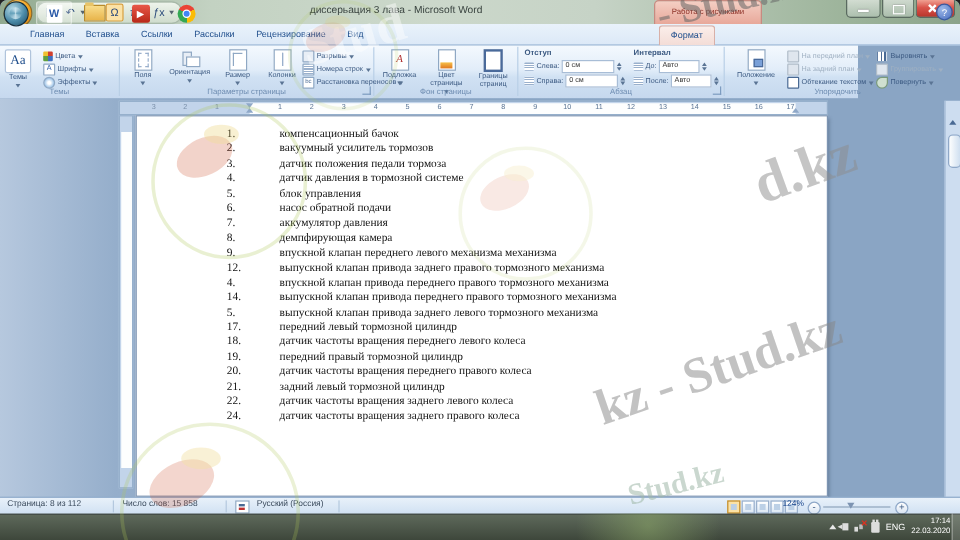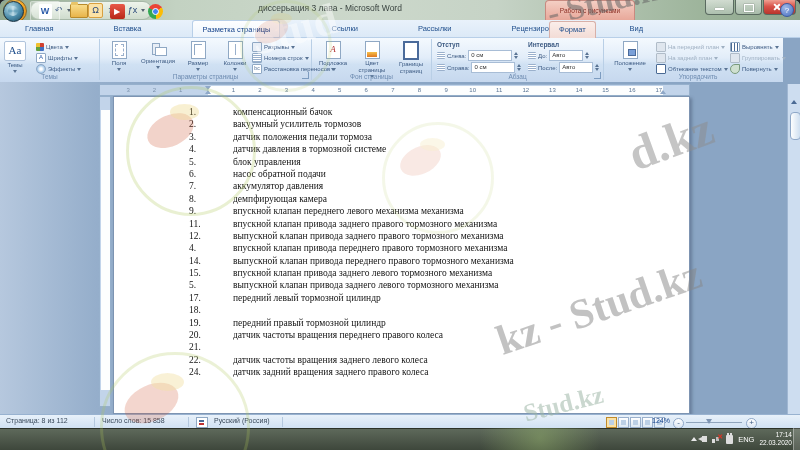--- a/index.html
+++ b/index.html
@@ -35,31 +35,31 @@
   .wbtn{height:14px;border:1px solid #5a6a60;border-top:none;border-radius:0 0 4px 4px;
     background:linear-gradient(rgba(255,255,255,.55),rgba(190,205,195,.5));position:relative;margin-left:1px;}
   .wbtn.min{width:27px}.wbtn.max{width:25px}
   .wbtn.close{width:31px;background:linear-gradient(#f0a092,#d9534a 45%,#b8352c);}
   .wbtn .bar{position:absolute;left:9px;top:8px;width:9px;height:2px;background:#fff;box-shadow:0 0 1px #555;}
   .wbtn .box{position:absolute;left:8px;top:4px;width:8px;height:6px;border:1.5px solid #fff;box-shadow:0 0 1px #555;}
   .wbtn .x1,.wbtn .x2{position:absolute;left:12px;top:3px;width:1.8px;height:8px;background:#fff;}
   .wbtn .x1{transform:rotate(45deg)}.wbtn .x2{transform:rotate(-45deg)}
   
   .tabrow{position:absolute;left:0;top:20px;width:800px;height:18px;
-    background:linear-gradient(#e9f2fb,#dcE9f7);border-bottom:1px solid #b8cfe8;display:flex;padding-left:16px;box-sizing:border-box;gap:42px;}
+    background:linear-gradient(#e9f2fb,#dcE9f7);border-bottom:1px solid #b8cfe8;display:flex;padding-left:16px;box-sizing:border-box;}
   .tab{padding:0 9px;font-size:7.5px;line-height:17px;color:#1f4e8c;white-space:nowrap;}
   .tab.active{background:linear-gradient(#fdfeff,#eef5fc);border:1px solid #b8cfe8;border-bottom:none;
     border-radius:3px 3px 0 0;color:#15428b;}
   .tab.ctx{position:absolute;left:549px;top:1px;background:linear-gradient(#fbeeea,#f3dcd6);
     border:1px solid #d8b0a8;border-bottom:none;border-radius:3px 3px 0 0;line-height:16px;}
   .helpbtn{position:absolute;right:6px;top:3px;width:12px;height:12px;border-radius:50%;
     background:radial-gradient(circle at 35% 30%,#9db8e8,#4a6fc0);color:#fff;font-size:8px;
     display:flex;align-items:center;justify-content:center;border:1px solid #3a5aa0;}
   
-  .ribbon{position:absolute;left:0;top:38px;width:783px;height:44px;
+  .ribbon{position:absolute;left:0;top:38px;width:715px;height:44px;
     background:linear-gradient(#f4f9fe,#e2edf9 45%,#d0e1f3 60%,#c6d8ee);border-bottom:1px solid #a9c0dc;}
   .grp{position:absolute;top:1px;height:41px;border-right:1px solid #b9cfe6;box-sizing:border-box;}
   .grplabel{position:absolute;bottom:0;left:0;right:0;text-align:center;font-size:6.5px;color:#6d8bb0;}
   .dlg{position:absolute;right:2px;bottom:1px;width:6px;height:6px;border-right:1px solid #7d9cc0;
     border-bottom:1px solid #7d9cc0;}
   .bbtn{position:absolute;top:2px;display:flex;flex-direction:column;align-items:center;cursor:default;}
   .bbtn .lbl{font-size:6px;color:#3c5a82;text-align:center;line-height:7px;margin-top:1px;}
   .sbtn{display:flex;align-items:center;gap:2px;font-size:6px;color:#3c5a82;height:10px;white-space:nowrap;}
   .sbtn.dis{color:#9fb0c2;}
   .sico{width:8px;height:8px;border-radius:1px;flex:0 0 8px;}
@@ -215,21 +215,20 @@
           <i class="x1"></i>
           <i class="x2"></i>
         </div>
     </div>
   </div>
 
   <div class="tabrow">
 
   <div class="tab"><span>Главная</span></div>
       <div class="tab"><span>Вставка</span></div>
-      <div class="tab active"><span>Разметка страницы</span></div>
       <div class="tab"><span>Ссылки</span></div>
       <div class="tab"><span>Рассылки</span></div>
       <div class="tab"><span>Рецензирование</span></div>
       <div class="tab"><span>Вид</span></div>
       <div class="tab ctx"><span>Формат</span></div>
     </div>
   <div class="helpbtn">?</div>
 
   <div class="ribbon">
 
@@ -484,82 +483,76 @@
             <span class="num">8.</span>
             <span class="txt">демпфирующая камера</span>
           </div>
 
           <div class="drow">
             <span class="num">9.</span>
             <span class="txt">впускной клапан переднего левого механизма механизма</span>
           </div>
 
 
-          <div class="drow">
-            <span class="num">11.</span>
-            <span class="txt">впускной клапан привода заднего правого тормозного механизма</span>
-          </div>
 
           <div class="drow">
             <span class="num">12.</span>
             <span class="txt">выпускной клапан привода заднего правого тормозного механизма</span>
           </div>
 
           <div class="drow">
             <span class="num">4.</span>
             <span class="txt">впускной клапан привода переднего правого тормозного механизма</span>
           </div>
 
           <div class="drow">
             <span class="num">14.</span>
             <span class="txt">выпускной клапан привода переднего правого тормозного механизма</span>
           </div>
 
-          <div class="drow">
-            <span class="num">15.</span>
-            <span class="txt">впускной клапан привода заднего левого тормозного механизма</span>
-          </div>
 
           <div class="drow">
             <span class="num">5.</span>
             <span class="txt">выпускной клапан привода заднего левого тормозного механизма</span>
           </div>
 
           <div class="drow">
             <span class="num">17.</span>
             <span class="txt">передний левый тормозной цилиндр</span>
           </div>
 
           <div class="drow">
             <span class="num">18.</span>
+            <span class="txt">датчик частоты вращения переднего левого колеса</span>
           </div>
 
           <div class="drow">
             <span class="num">19.</span>
             <span class="txt">передний правый тормозной цилиндр</span>
           </div>
 
           <div class="drow">
             <span class="num">20.</span>
             <span class="txt">датчик частоты вращения переднего правого колеса</span>
           </div>
 
           <div class="drow">
             <span class="num">21.</span>
+            <span class="txt">задний левый тормозной цилиндр</span>
           </div>
 
           <div class="drow">
             <span class="num">22.</span>
             <span class="txt">датчик частоты вращения заднего левого колеса</span>
           </div>
 
 
           <div class="drow">
             <span class="num">24.</span>
-            <span class="txt">датчик задний вращения заднего правого колеса</span>
+            <span class="txt">датчик частоты вращения заднего правого колеса</span>
           </div>
         </div>
     </div>
 
   </div>
 
   <div class="rulbtn"></div>
   <div class="vscroll">
     <div class="sarr" style="top:13px;">
         <i></i>

